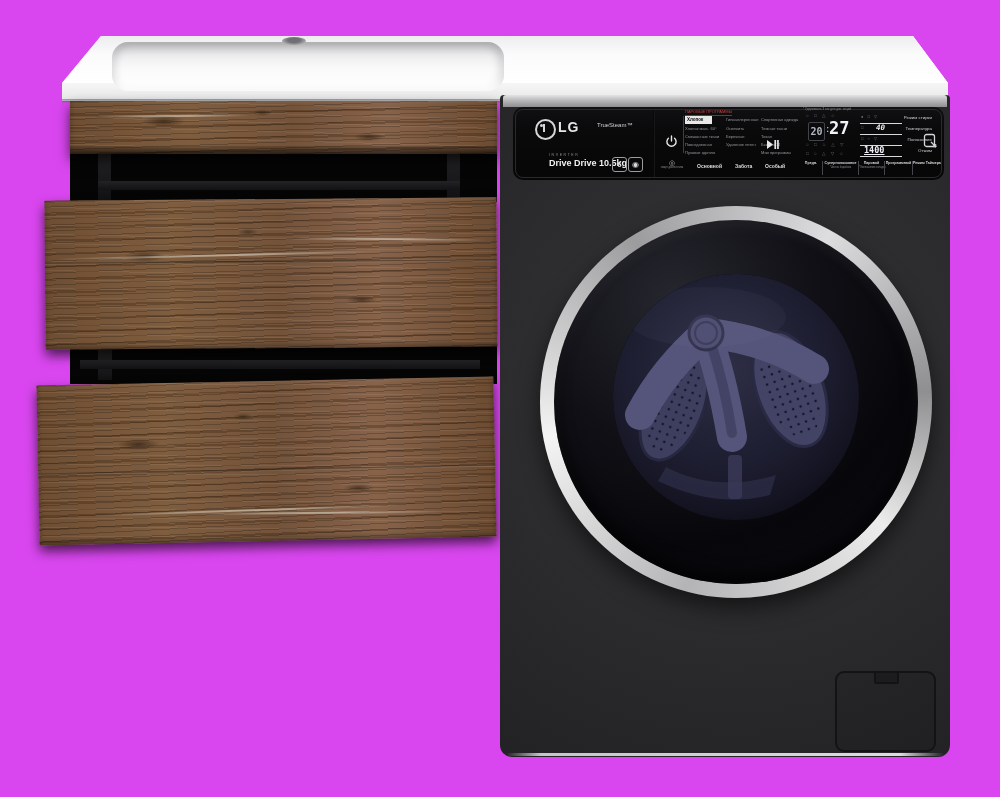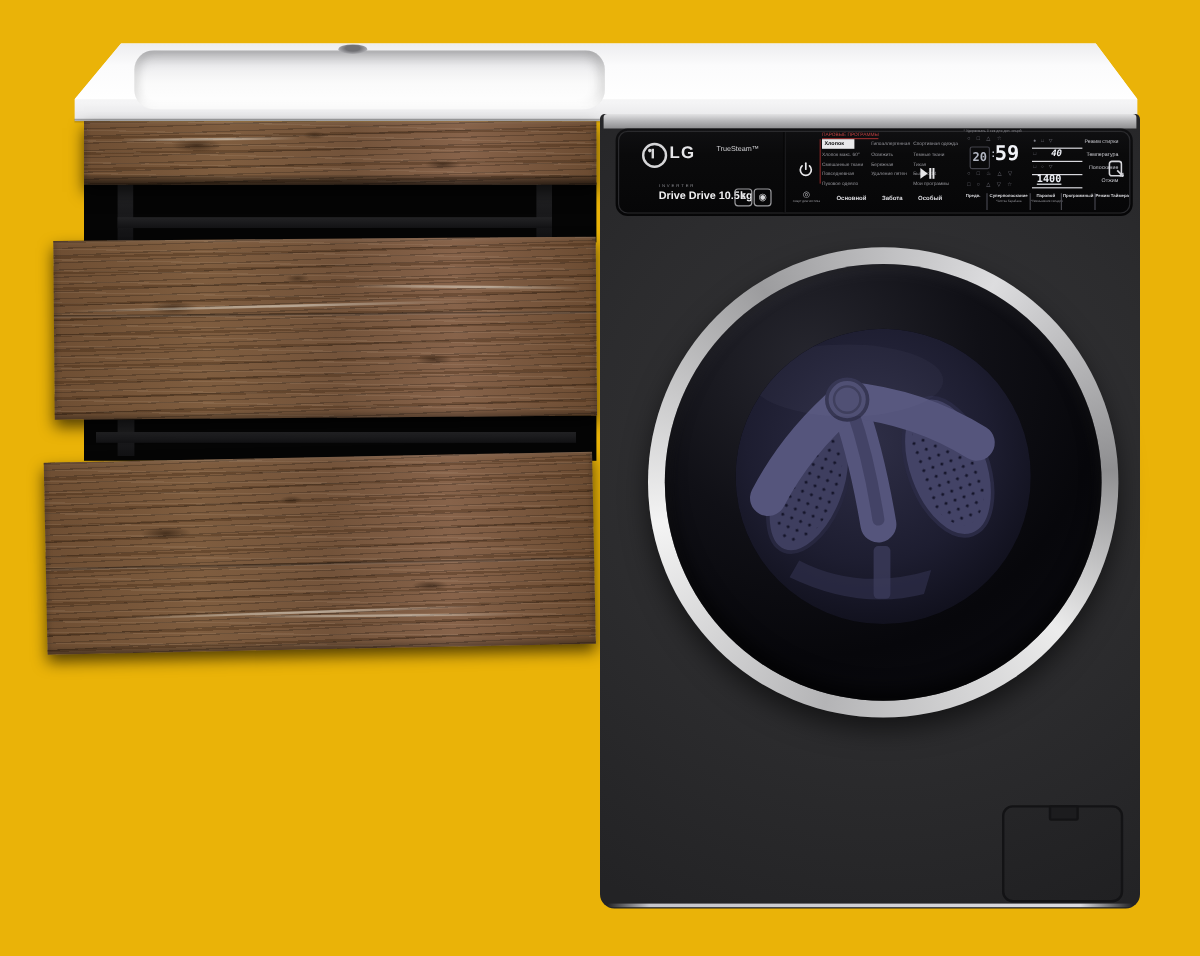--- a/index.html
+++ b/index.html
@@ -1,16 +1,16 @@
 <!DOCTYPE html>
 <html><head>
 <meta charset="utf-8">
 <style>
   html,body{margin:0;padding:0;background:#000;}
-  #canvas{position:relative;width:1000px;height:797px;background:#eab308;overflow:hidden;
+  #canvas{position:relative;width:1000px;height:797px;background:#d946ef;overflow:hidden;
           font-family:"Liberation Sans","DejaVu Sans",sans-serif;}
   .abs{position:absolute;}
 
   
   #countertop{left:0;top:0;width:1000px;height:110px;
     clip-path:polygon(101px 36px,913px 36px,948px 83px,948px 101px,62px 101px,62px 83px);
     background:linear-gradient(180deg,#f4f4f5 0,#ffffff 18%,#fdfdfd 55%,#f4f4f5 78%,#e2e2e4 96%,#cfcfd2 100%);}
   #counter-top-face{left:62px;top:36px;width:886px;height:47px;
     clip-path:polygon(39px 0,851px 0,886px 47px,0 47px);
     background:linear-gradient(180deg,#ededef,#fbfbfc 40%,#ffffff);}
@@ -218,21 +218,21 @@
         <polygon points="1,2 7,6.5 1,11" fill="#e8e8ea"></polygon>
         <rect x="8.4" y="2" width="1.7" height="9" fill="#e8e8ea"></rect>
         <rect x="11.1" y="2" width="1.7" height="9" fill="#e8e8ea"></rect>
       </svg>
     </div>
 
     <div class="abs" id="display-footnote">* Удерживать 3 сек для доп. опций</div>
     <div class="abs icon-row" style="left:293px;top:7px;">○ □ △ ☆</div>
     <div class="abs" id="digit-box">20</div>
     <div class="abs" id="digit-colon">:</div>
-    <div class="abs" id="digit-min">59</div>
+    <div class="abs" id="digit-min">27</div>
     <div class="abs icon-row" style="left:293px;top:36px;">○ □ ♨ △ ▽</div>
     <div class="abs icon-row" style="left:293px;top:45px;">□ ○ △ ▽ ☆</div>
 
     <div class="mode-row" style="top:6px;">
       <span class="mode-icons">● □ ▽</span>
       <span class="mode-label">Режим стирки</span>
       <span class="mode-line"></span>
     </div>
     <div class="mode-row" style="top:17px;">
       <span class="mode-icons">□</span>

